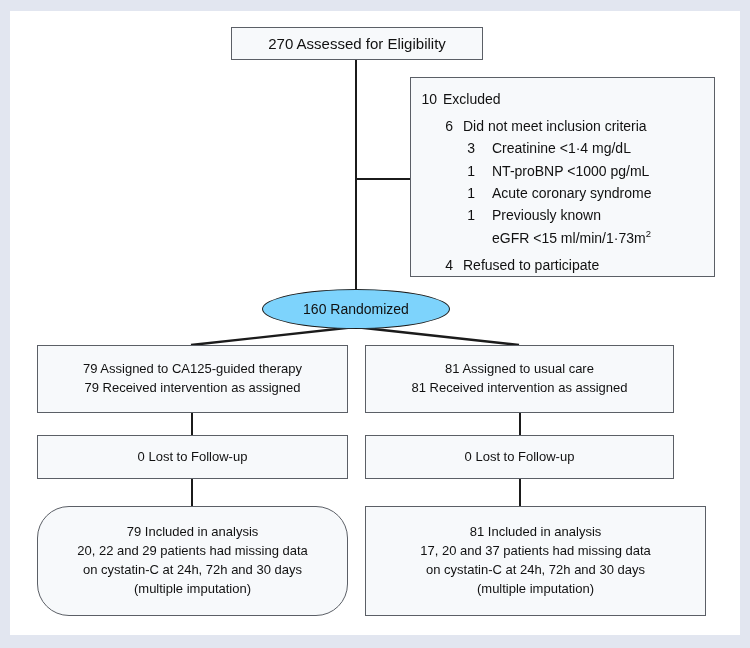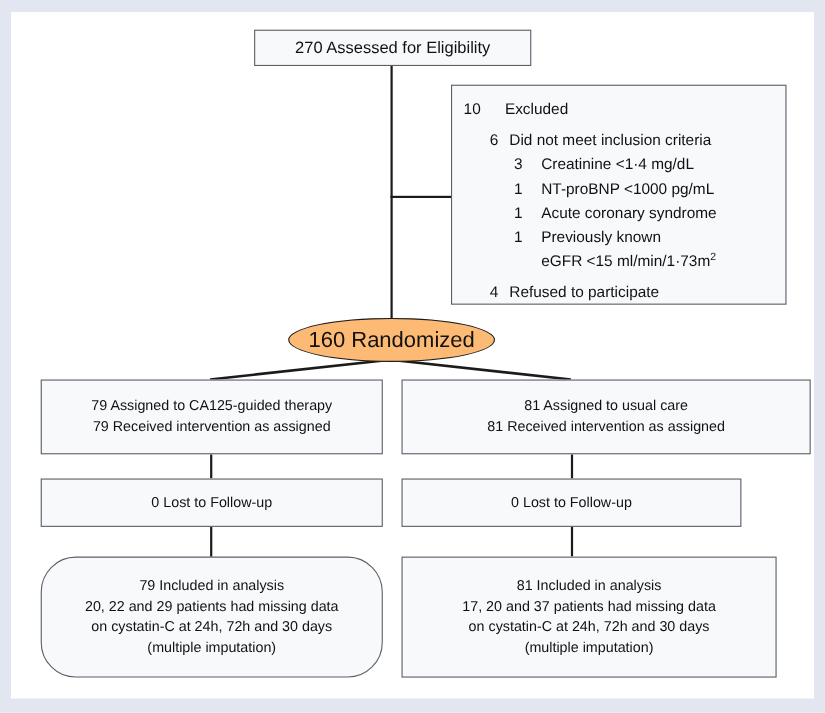--- a/index.html
+++ b/index.html
@@ -42,40 +42,40 @@
     text-align:left;padding:10px 12px 0 0;font-size:14px;
   }
   #box-excluded .row{
     display:flex;align-items:baseline;white-space:nowrap;width:100%;
     line-height:1.58;
   }
   #box-excluded .num{
     display:inline-block;text-align:right;flex:0 0 auto;
   }
   #box-excluded .lvl0 .num{width:26px;}
-  #box-excluded .lvl0 .txt{padding-left:6px;margin-left:16px;}
+  #box-excluded .lvl0 .txt{padding-left:6px;}
   #box-excluded .lvl1 .num{width:42px;}
   #box-excluded .lvl1 .txt{padding-left:10px;}
   #box-excluded .lvl2 .num{width:64px;}
   #box-excluded .lvl2 .txt{padding-left:17px;}
   #box-excluded .cont{padding-left:81px;line-height:1.58;white-space:nowrap;}
   #box-excluded .gap{height:12px;}
   #box-excluded sup{font-size:9.5px;vertical-align:super;}
 
   #ellipse-randomized{
     position:absolute;left:252px;top:278px;width:186px;height:38px;
-    background:#fdba74;
+    background:#7dd3fc;
     border:1.6px solid #1b1b1b;
     border-radius:50%;
     display:flex;align-items:center;justify-content:center;
-    font-size:20px;color:#111;z-index:4;
+    font-size:14px;color:#111;z-index:4;
   }
 
   #box-assign-left{left:27px;top:334px;width:311px;height:68px;}
-  #box-assign-right{left:355px;top:334px;width:372px;height:68px;}
+  #box-assign-right{left:355px;top:334px;width:309px;height:68px;}
   #box-lost-left{left:27px;top:424px;width:311px;height:44px;}
   #box-lost-right{left:355px;top:424px;width:309px;height:44px;}
   #box-analysis-left{left:27px;top:495px;width:311px;height:110px;border-radius:32px;}
   #box-analysis-right{left:355px;top:495px;width:341px;height:110px;}
 
   
   .conn{position:absolute;background:#1b1b1b;z-index:1;}
   .v{width:1.6px;}
   .h{height:1.6px;}
 

